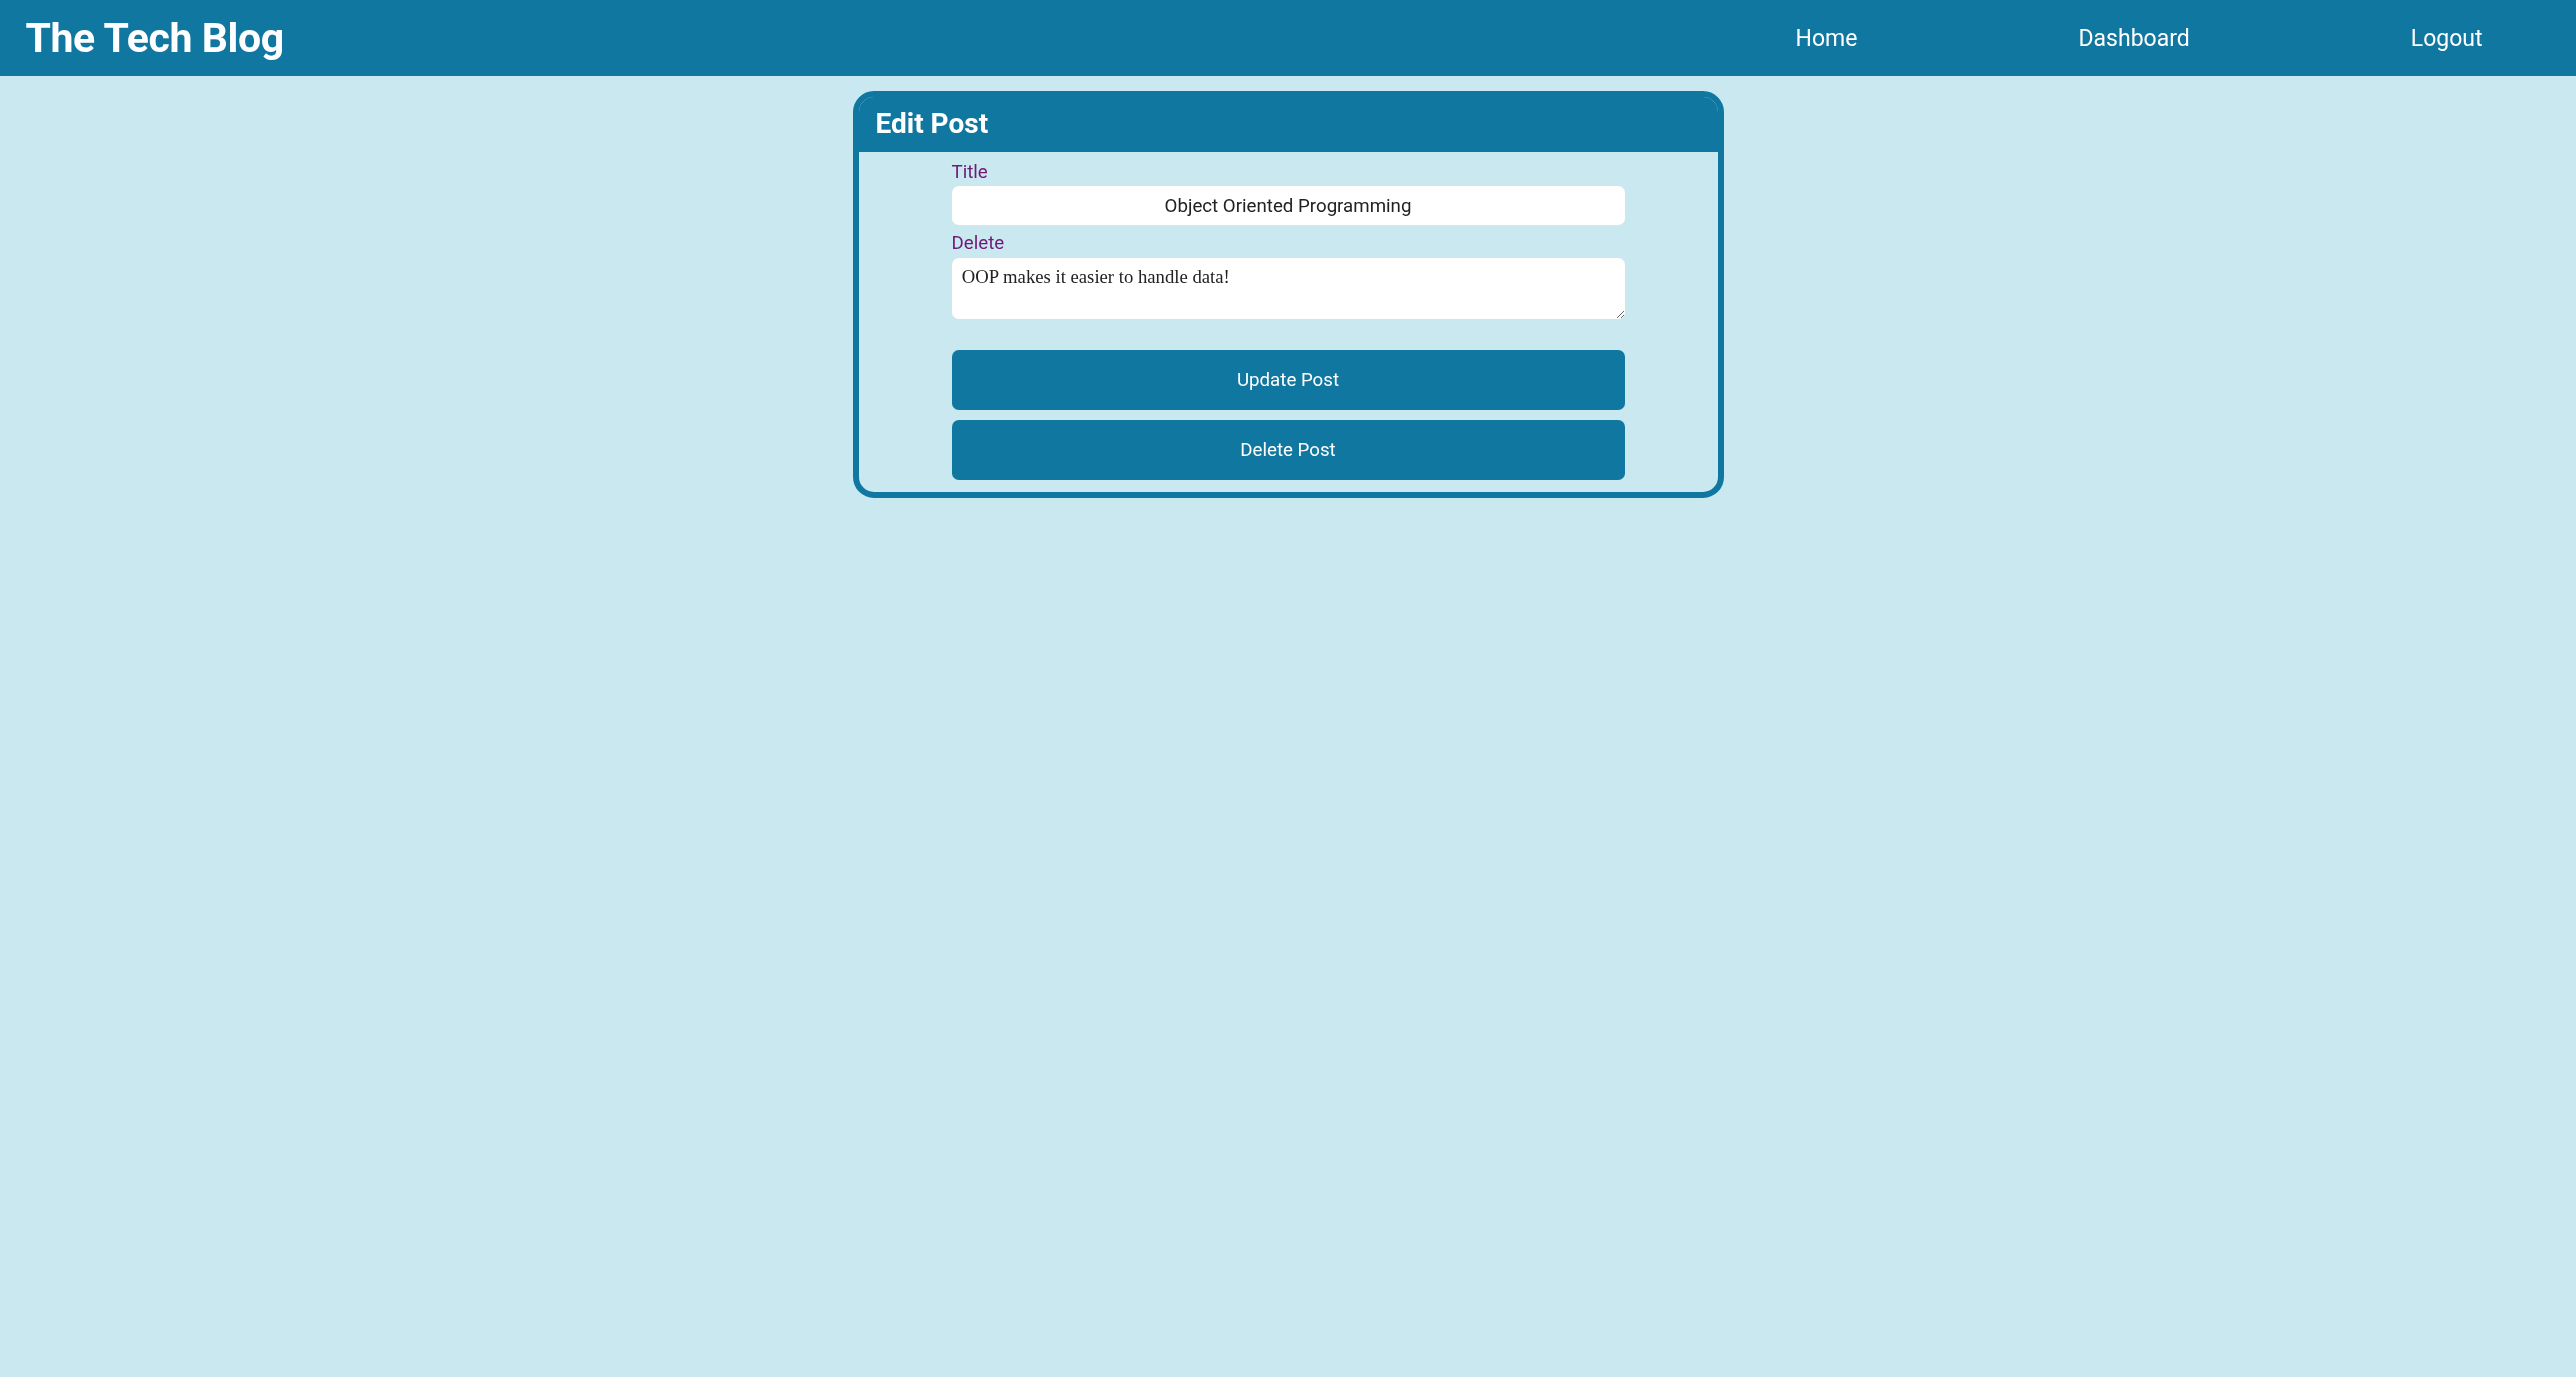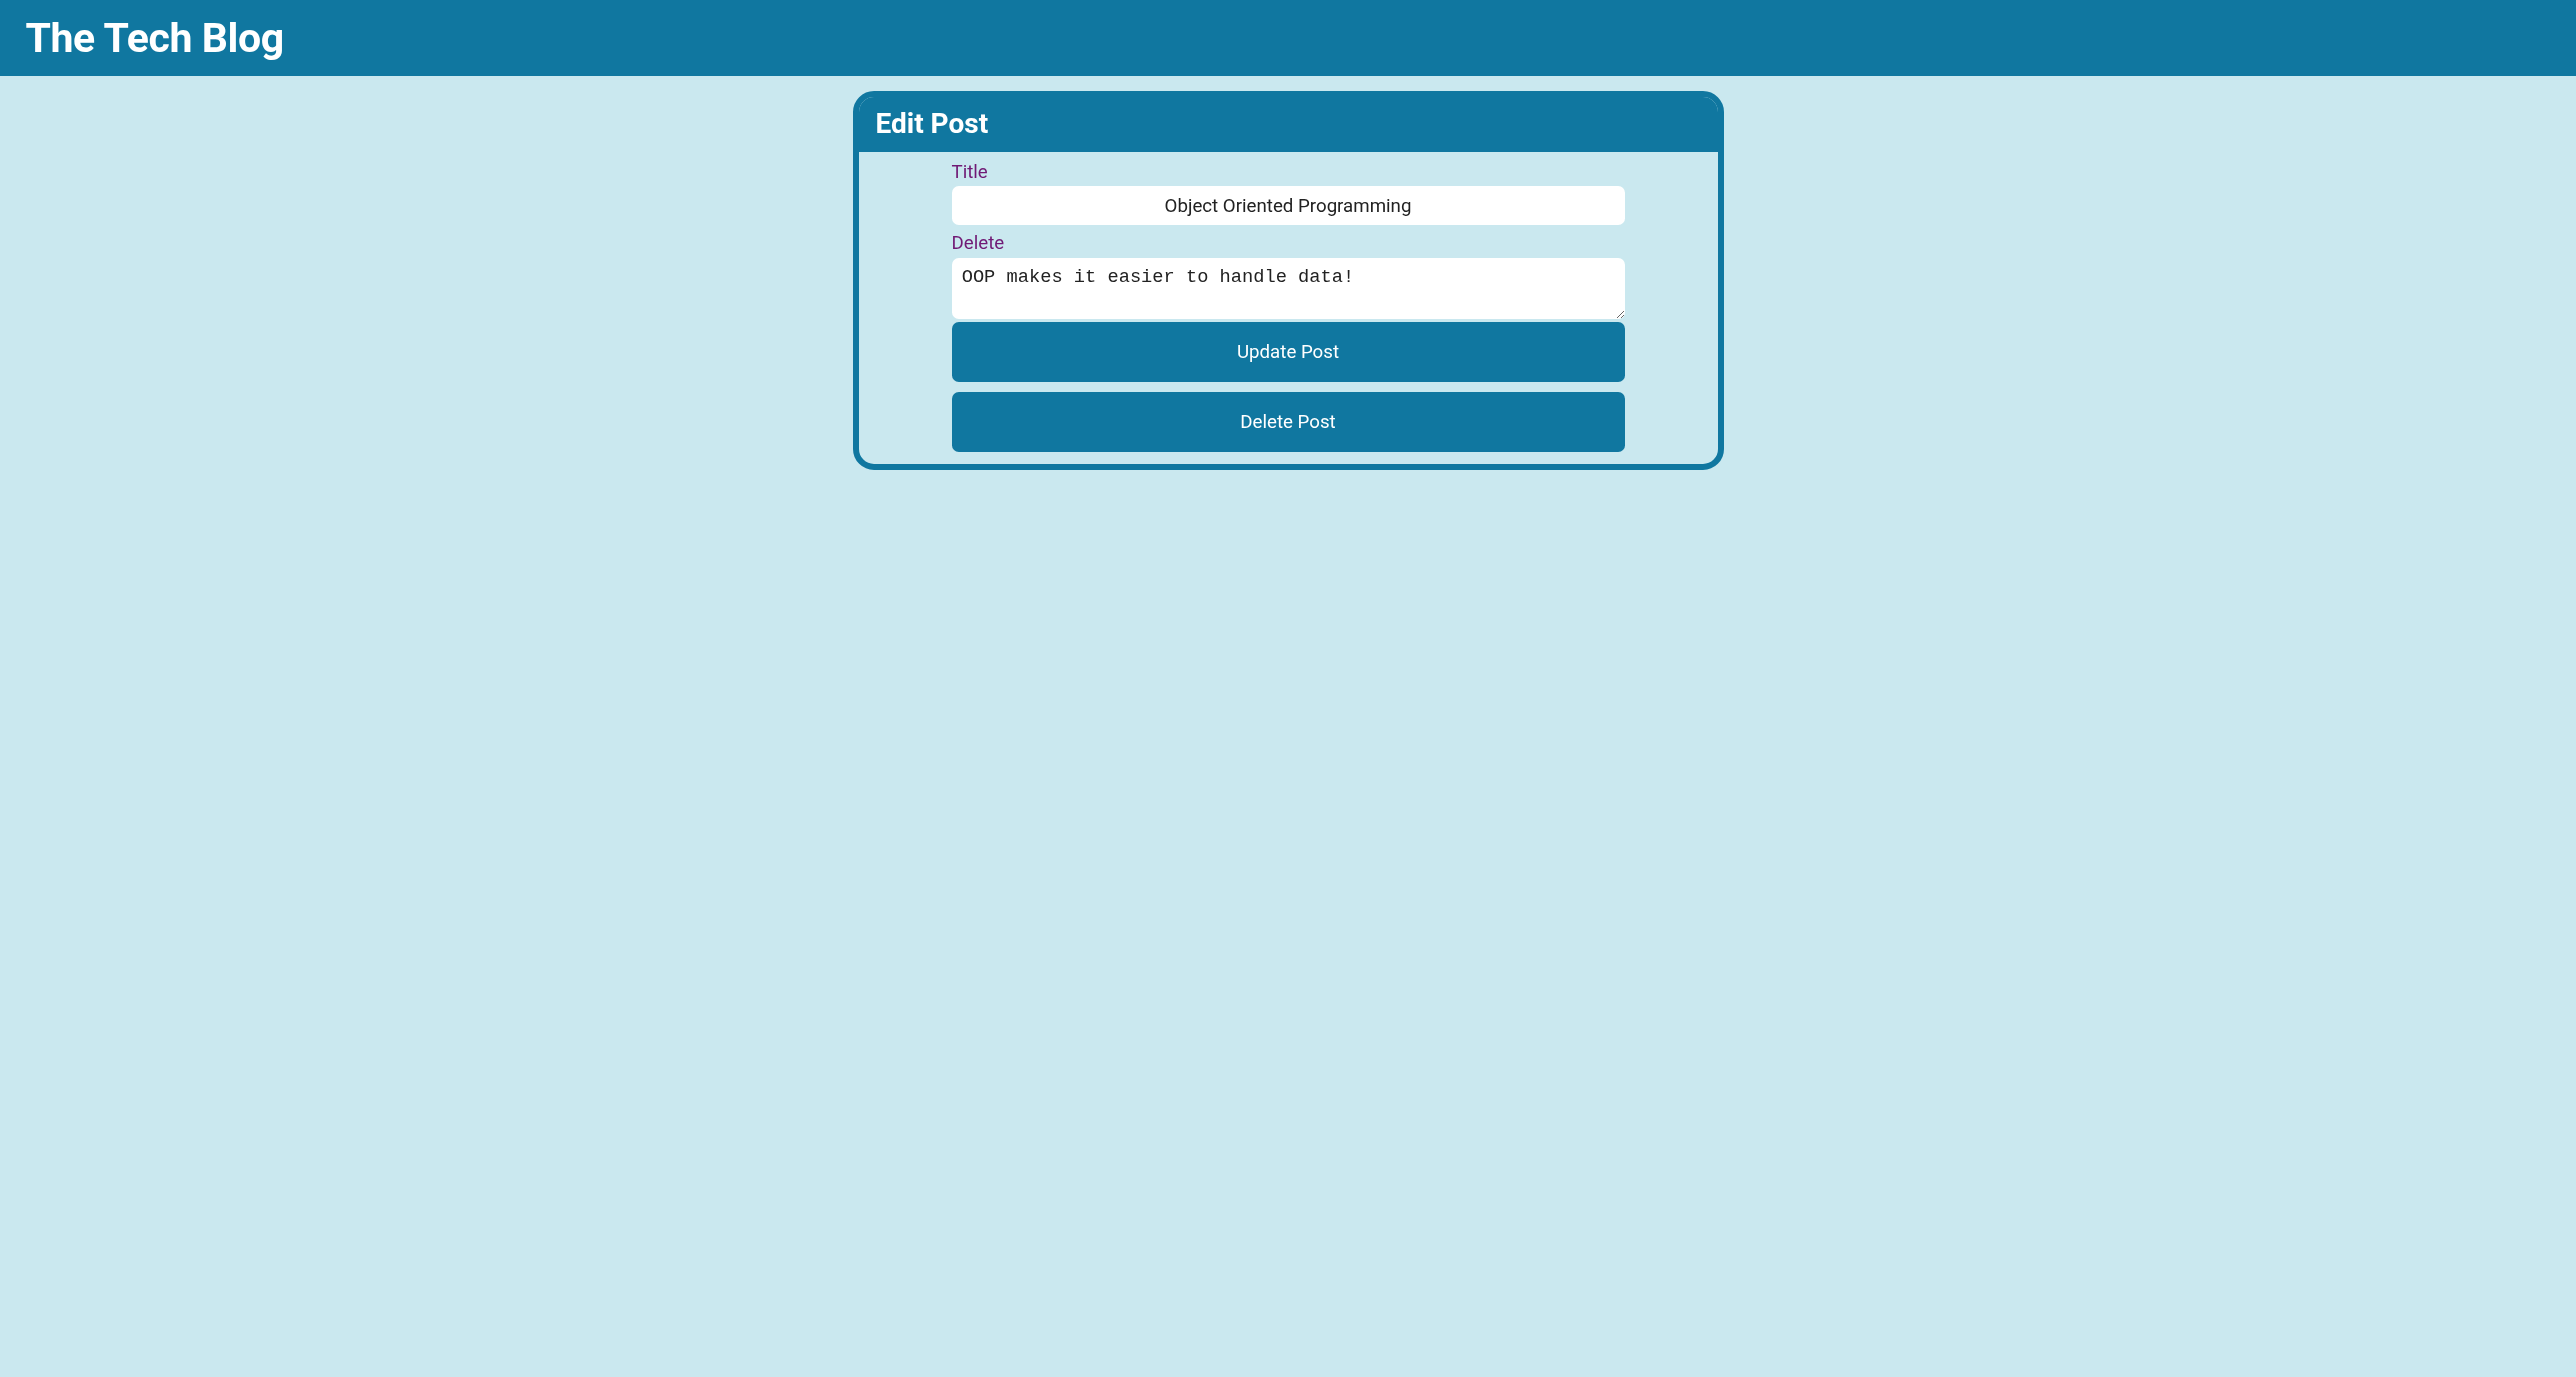--- a/index.html
+++ b/index.html
@@ -93,25 +93,25 @@
       text-align: center;
     }
     
     .form-textarea {
       width: 100%;
       background-color: white;
       border: none;
       border-radius: 6.8px;
       padding: 8.5px 10.2px;
       font-size: 18.7px;
-      font-family: Liberation Mono, monospace;
+      font-family: Liberation Serif, serif;
       color: #222;
       resize: both;
       min-height: 49px;
-      margin-bottom: 0;
+      margin-bottom: 28px;
     }
     
     .btn {
       display: block;
       width: 100%;
       background-color: #1077a0;
       color: white;
       border: none;
       border-radius: 6.8px;
       padding: 19px 0;
@@ -125,20 +125,25 @@
     
     .btn:last-child {
       margin-bottom: 0;
     }
   </style>
 </head>
 <body>
 
 <header class="header">
   <h1 class="site-title">The Tech Blog</h1>
+  <nav class="nav">
+    <a class="nav-link">Home</a>
+    <a class="nav-link">Dashboard</a>
+    <a class="nav-link">Logout</a>
+  </nav>
 </header>
 
 <div class="container">
   <div class="card">
     <div class="card-header">
       <h2 class="card-title">Edit Post</h2>
     </div>
     <div class="card-body">
       <label class="form-label">Title</label>
       <input type="text" class="form-input" value="Object Oriented Programming" style="">

